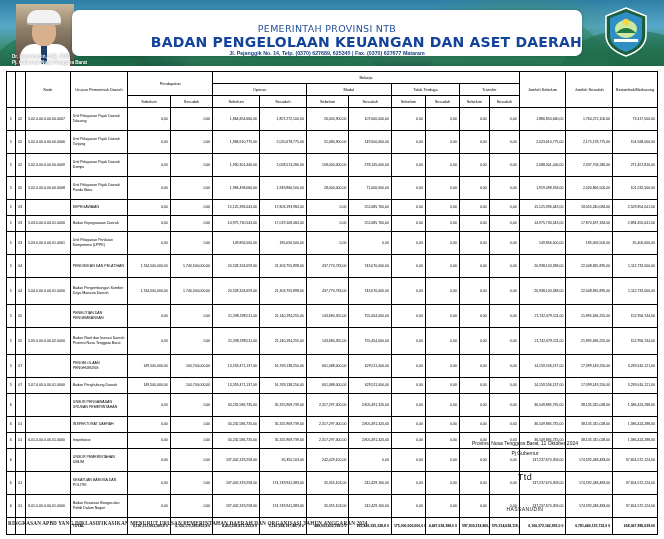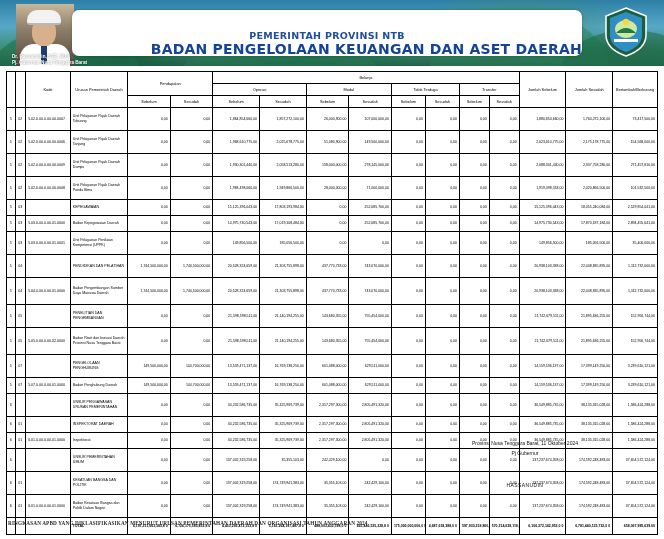--- a/index.html
+++ b/index.html
@@ -49,23 +49,23 @@
     top: 10px;
     width: 510px;
     height: 46px;
     background: #ffffff;
     border-radius: 7px;
     box-shadow: 0 0 3px rgba(0,0,0,.25);
     text-align: center;
     overflow: hidden;
   }
   .kop-line1 {
-    margin-top: 20px;
+    margin-top: 13px;
     font-size: 9.5px;
-    font-weight: bold;
+    font-weight: normal;
     letter-spacing: .3px;
     color: #1f4e9b;
     font-family: "DejaVu Sans", sans-serif;
   }
   .kop-line2 {
     font-size: 14px;
     font-weight: bold;
     letter-spacing: .2px;
     color: #14439a;
     line-height: 16px;
@@ -658,16 +658,17 @@
           <td class="num">6,781,440,135,732,0 0</td>
           <td class="num">658,067,995,639.00</td>
         </tr>
       </tbody>
   </table>
 </div>
 
 <div class="ttd-block">
   <div>Provinsi Nusa Tenggara Barat, 11 Oktober 2024</div>
   <div>Pj Gubernur</div>
+  <div class="ttd-word">Ttd</div>
   <div class="ttd-name">HASSANUDIN</div>
 </div>
 
 <div class="caption-bottom">RINGKASAN APBD YANG DIKLASIFIKASIKAN MENURUT URUSAN PEMERINTAHAN DAERAH DAN ORGANISASI TAHUN ANGGARAN 2024</div>
 
 </body></html>

